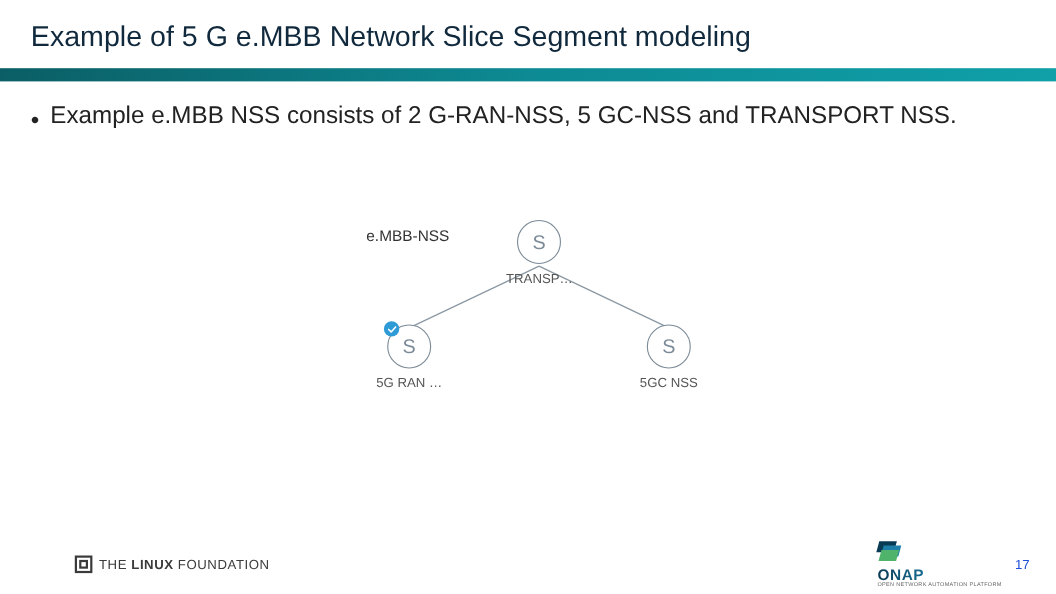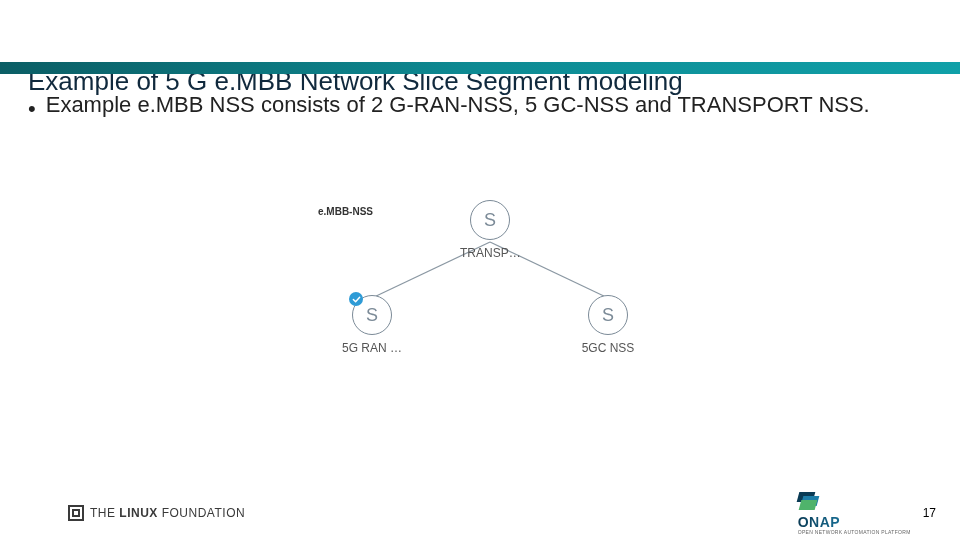--- a/index.html
+++ b/index.html
@@ -5,21 +5,21 @@
   * { box-sizing: border-box; margin: 0; padding: 0; }
   html, body { width: 960px; height: 540px; font-family: Arial, Helvetica, sans-serif; background: #fff; overflow: hidden; }
   .slide { position: relative; width: 960px; height: 540px; }
 
   .title-band {
     position: absolute; top: 0; left: 0; right: 0; height: 72px;
     background: #fff;
   }
   .title-text {
     position: absolute; left: 28px; top: 18px;
-    font-size: 26px; color: #10293d; font-weight: 400; margin-top: 48px;
+    font-size: 26px; color: #10293d; font-weight: 400;
   }
   .mid-band {
     position: absolute; top: 62px; left: 0; right: 0; height: 12px;
     background: linear-gradient(to right, #0b5e65 0%, #0d8a93 50%, #10a0a8 100%);
   }
   .accent-slash {
     position: absolute; top: 0; right: 0; width: 120px; height: 62px;
     background: linear-gradient(115deg, #fff 0 38%, #0d8a93 38% 60%, #076a70 60% 100%);
   }
 
@@ -27,21 +27,21 @@
     position: absolute; top: 90px; left: 28px; right: 28px;
     color: #222; font-size: 22px; line-height: 1.35;
   }
   .bullet { display: flex; gap: 10px; }
   .bullet .dot { flex: 0 0 auto; padding-top: 4px; }
 
   .diagram {
     position: absolute; top: 200px; left: 290px; width: 420px; height: 220px;
   }
   .mbb-label {
-    position: absolute; top: 6px; left: 28px; font-size: 10px; color: #333; font-weight: 700;
+    position: absolute; top: 6px; left: 43px; font-size: 14px; color: #333; font-weight: 400;
   }
 
   .node {
     position: absolute; width: 60px; text-align: center;
   }
   .node .circle {
     width: 40px; height: 40px; border-radius: 50%;
     background: #fff; border: 1.5px solid #7b8a97;
     display: flex; align-items: center; justify-content: center;
     margin: 0 auto 6px auto;
@@ -81,21 +81,21 @@
     transform: skewX(-15deg);
   }
   .onap-mark .f1 { background: #0a3b55; top: 0; left: 0; }
   .onap-mark .f2 { background: #1d7ea8; top: 4px; left: 4px; }
   .onap-mark .f3 { background: #4fb36b; top: 8px; left: 2px; }
   .onap-text { font-size: 14px; font-weight: 700; letter-spacing: 0.5px;
     background: linear-gradient(90deg, #0a3b55, #1d7ea8, #4fb36b);
     -webkit-background-clip: text; background-clip: text; color: transparent;
   }
   .onap-sub { font-size: 5px; color: #666; letter-spacing: 0.3px; line-height: 1; }
-  .page-num { font-size: 12px; color: #000000; }
+  .page-num { font-size: 12px; color: #1d4ed8; }
 </style>
 </head>
 <body>
 
 <div class="slide">
 
   <div class="accent-slash"></div>
   <div class="title-band">
     <div class="title-text">Example of 5 G e.MBB Network Slice Segment modeling</div>
   </div>

